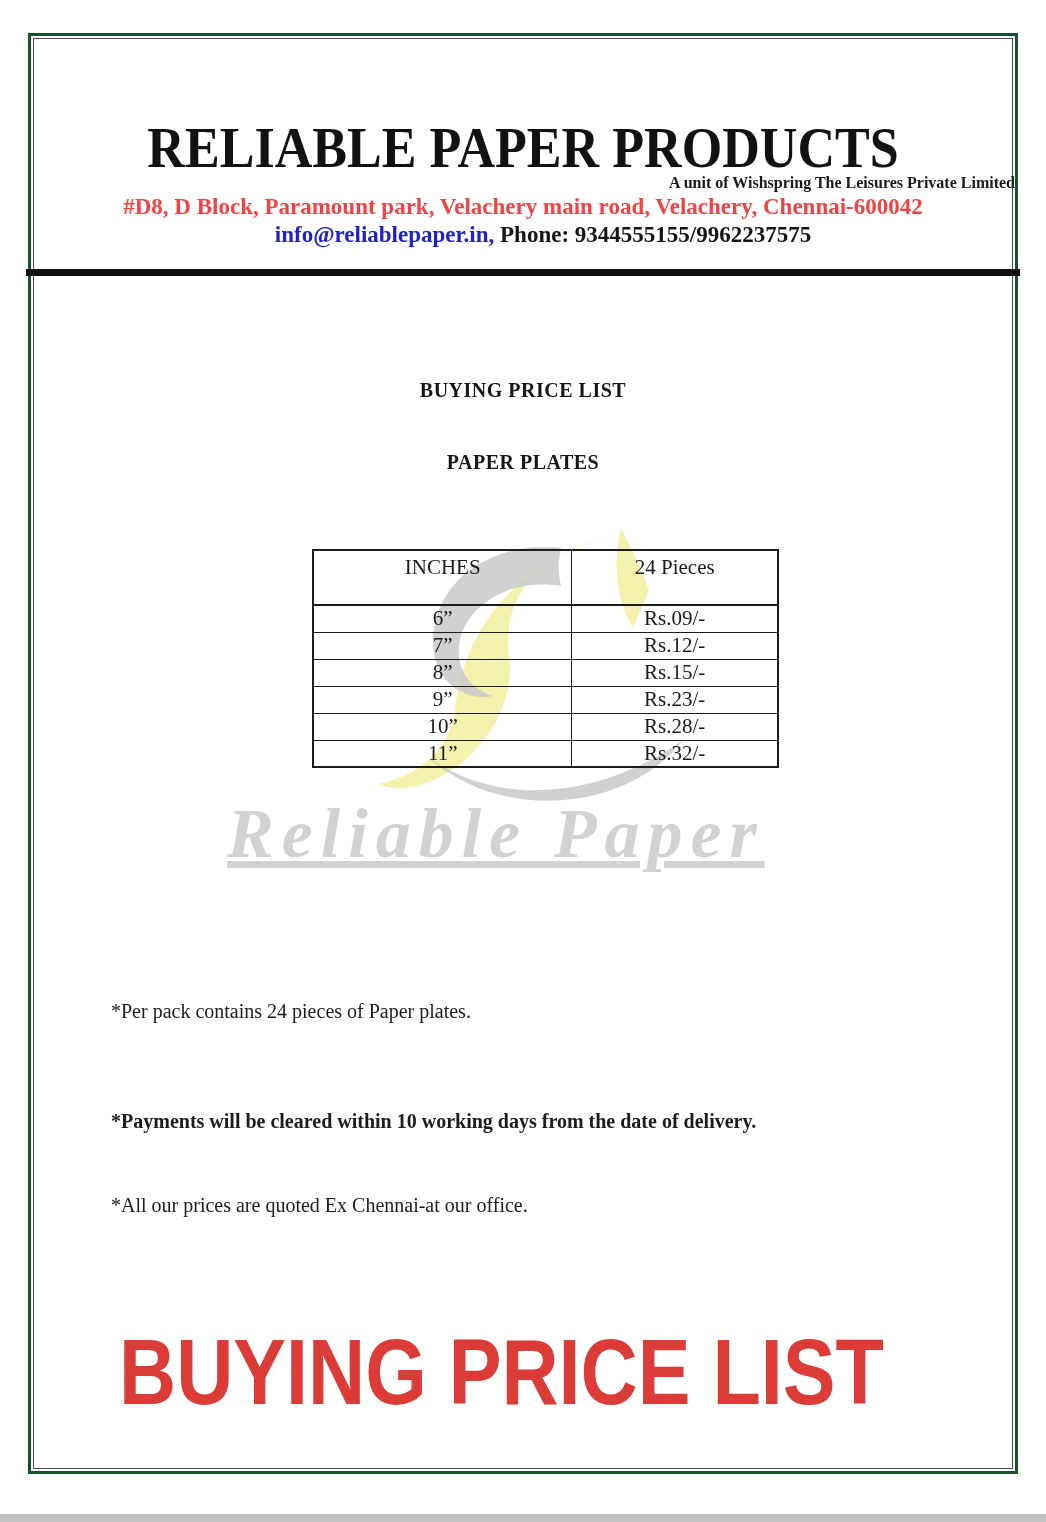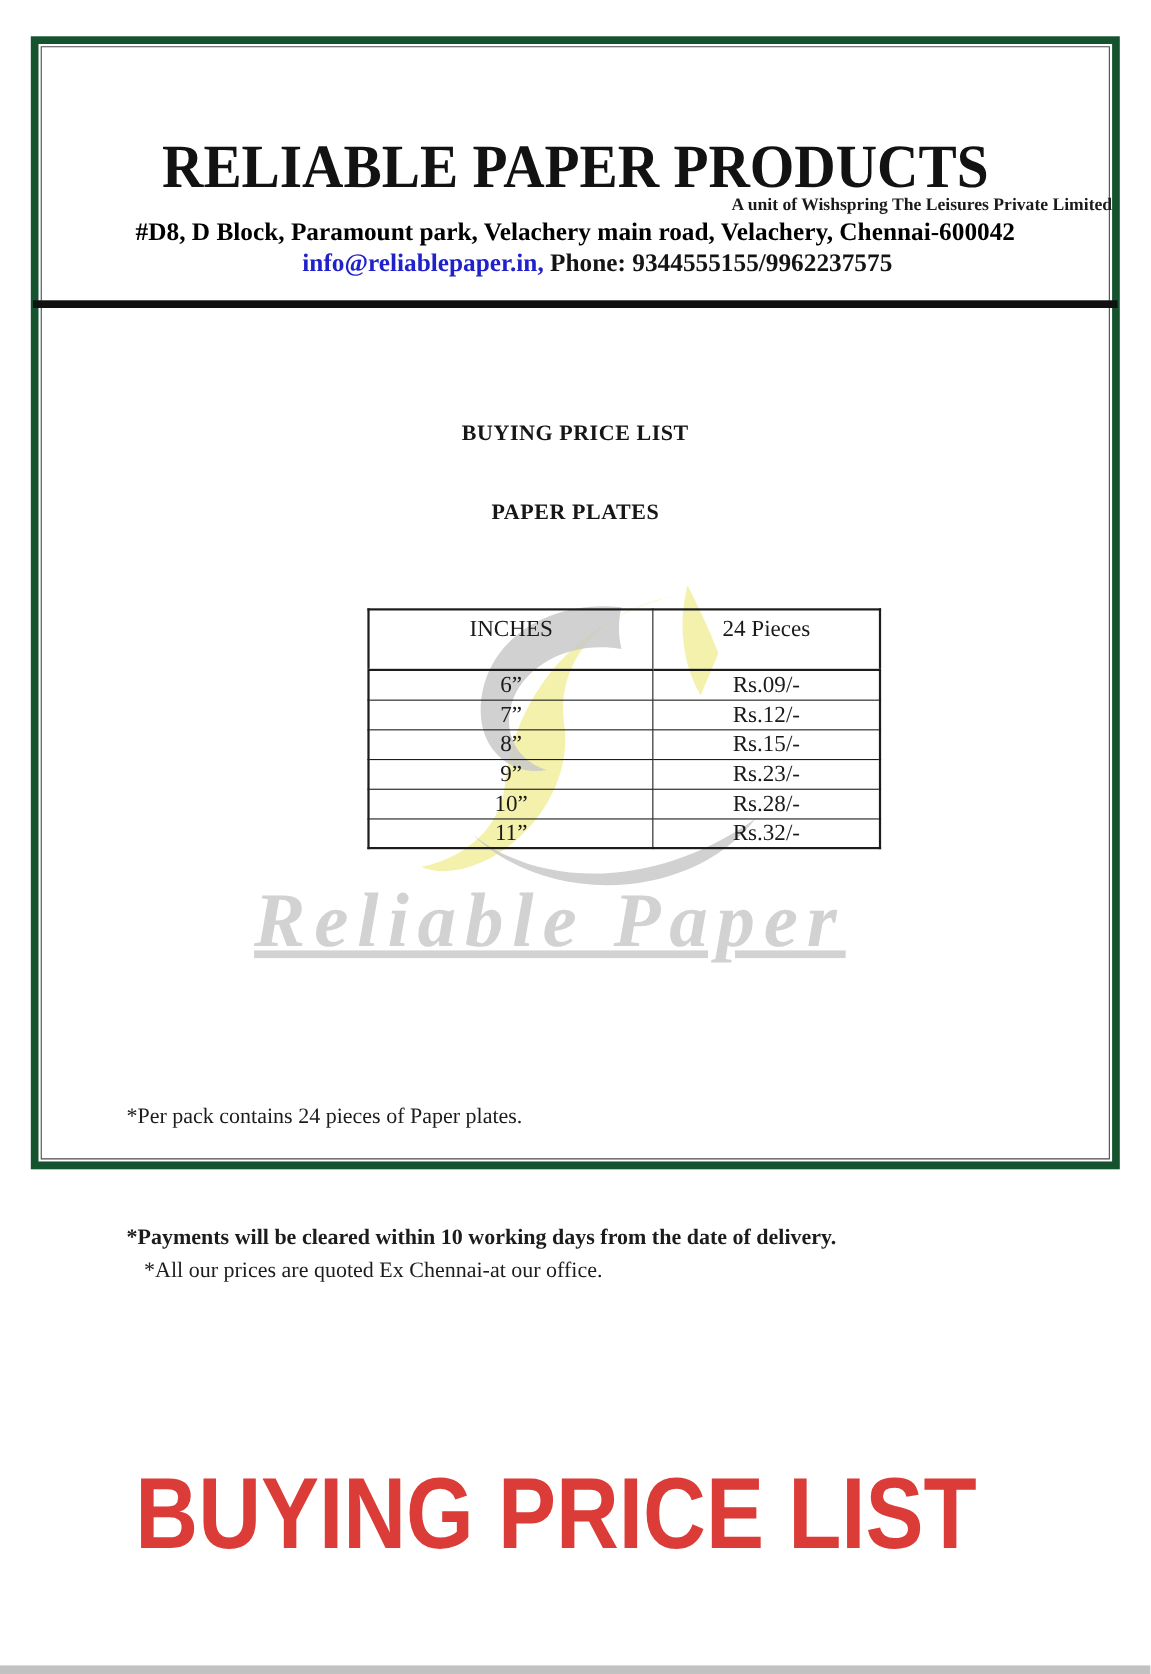--- a/index.html
+++ b/index.html
@@ -6,22 +6,22 @@
   html, body {
     width: 1046px; height: 1522px;
     background: #ffffff;
     font-family: "Liberation Serif", serif;
     position: relative;
     overflow: hidden;
   }
   .page {
     position: absolute;
     left: 28px; top: 33px;
-    width: 990px; height: 1030px;
-    border: 7px solid #14532d;
+    width: 990px; height: 1441px;
+    border: 3px solid #14532d;
     box-shadow: inset 0 0 0 2px #ffffff, inset 0 0 0 3px #4a4a4a;
     background: transparent;
   }
   .company-name {
     position: absolute; top: 84px; left: 0; right: 0;
     text-align: center;
     font-size: 56px; line-height: 56px; font-weight: bold;
     color: #121212;
     transform: scaleX(0.93);
     white-space: nowrap;
@@ -29,21 +29,21 @@
   .unit-line {
     position: absolute; top: 137px; left: 0; right: 0;
     text-align: right;
     font-size: 16px; line-height: 20px; font-weight: bold;
     color: #1a1a1a;
   }
   .address-line {
     position: absolute; top: 158px; left: 0; right: 0;
     text-align: center;
     font-size: 23px; line-height: 26px; font-weight: bold;
-    color: #000000;
+    color: #ef4444;
     white-space: nowrap;
   }
   .contact-line {
     position: absolute; top: 186px; left: 0; right: 0;
     text-align: center;
     font-size: 23px; line-height: 26px; font-weight: bold;
     white-space: nowrap;
     margin-left: 40px;
   }
   .email { color: #2121cc; }
@@ -71,21 +71,21 @@
     position: absolute; left: 196px; top: 758px;
     font-size: 70px; line-height: 80px;
     font-weight: bold; font-style: italic;
     letter-spacing: 8px;
     color: #d2d2d2;
     white-space: nowrap;
     text-decoration: underline;
   }
 
   .price-table {
-    position: absolute; left: 299px; top: 513px;
+    position: absolute; left: 281px; top: 513px;
     width: 467px;
     border-collapse: collapse;
     background: transparent;
     padding-left: 48px;
   }
   .price-table th, .price-table td {
     border: 1px solid #1c1c1c;
     font-weight: normal;
     text-align: center;
     font-size: 21px;
@@ -104,21 +104,21 @@
   .price-table thead th { border-bottom: 2px solid #1c1c1c; }
 
   .note-line {
     position: absolute; left: 80px;
     font-size: 20px; line-height: 26px;
     color: #1c1c1c;
     white-space: nowrap;
   }
   .note-1 { top: 962px; }
   .note-2 { top: 1072px; font-weight: bold; }
-  .note-3 { top: 1102px; margin-left: 16px; }
+  .note-3 { top: 1156px; }
 
   .footer-heading {
     position: absolute; left: 88px; top: 1290px;
     font-family: "Liberation Sans", sans-serif;
     font-size: 92px; line-height: 92px; font-weight: bold;
     color: #dc3c38;
     transform: scaleX(0.86);
     transform-origin: left center;
     white-space: nowrap;
   }

